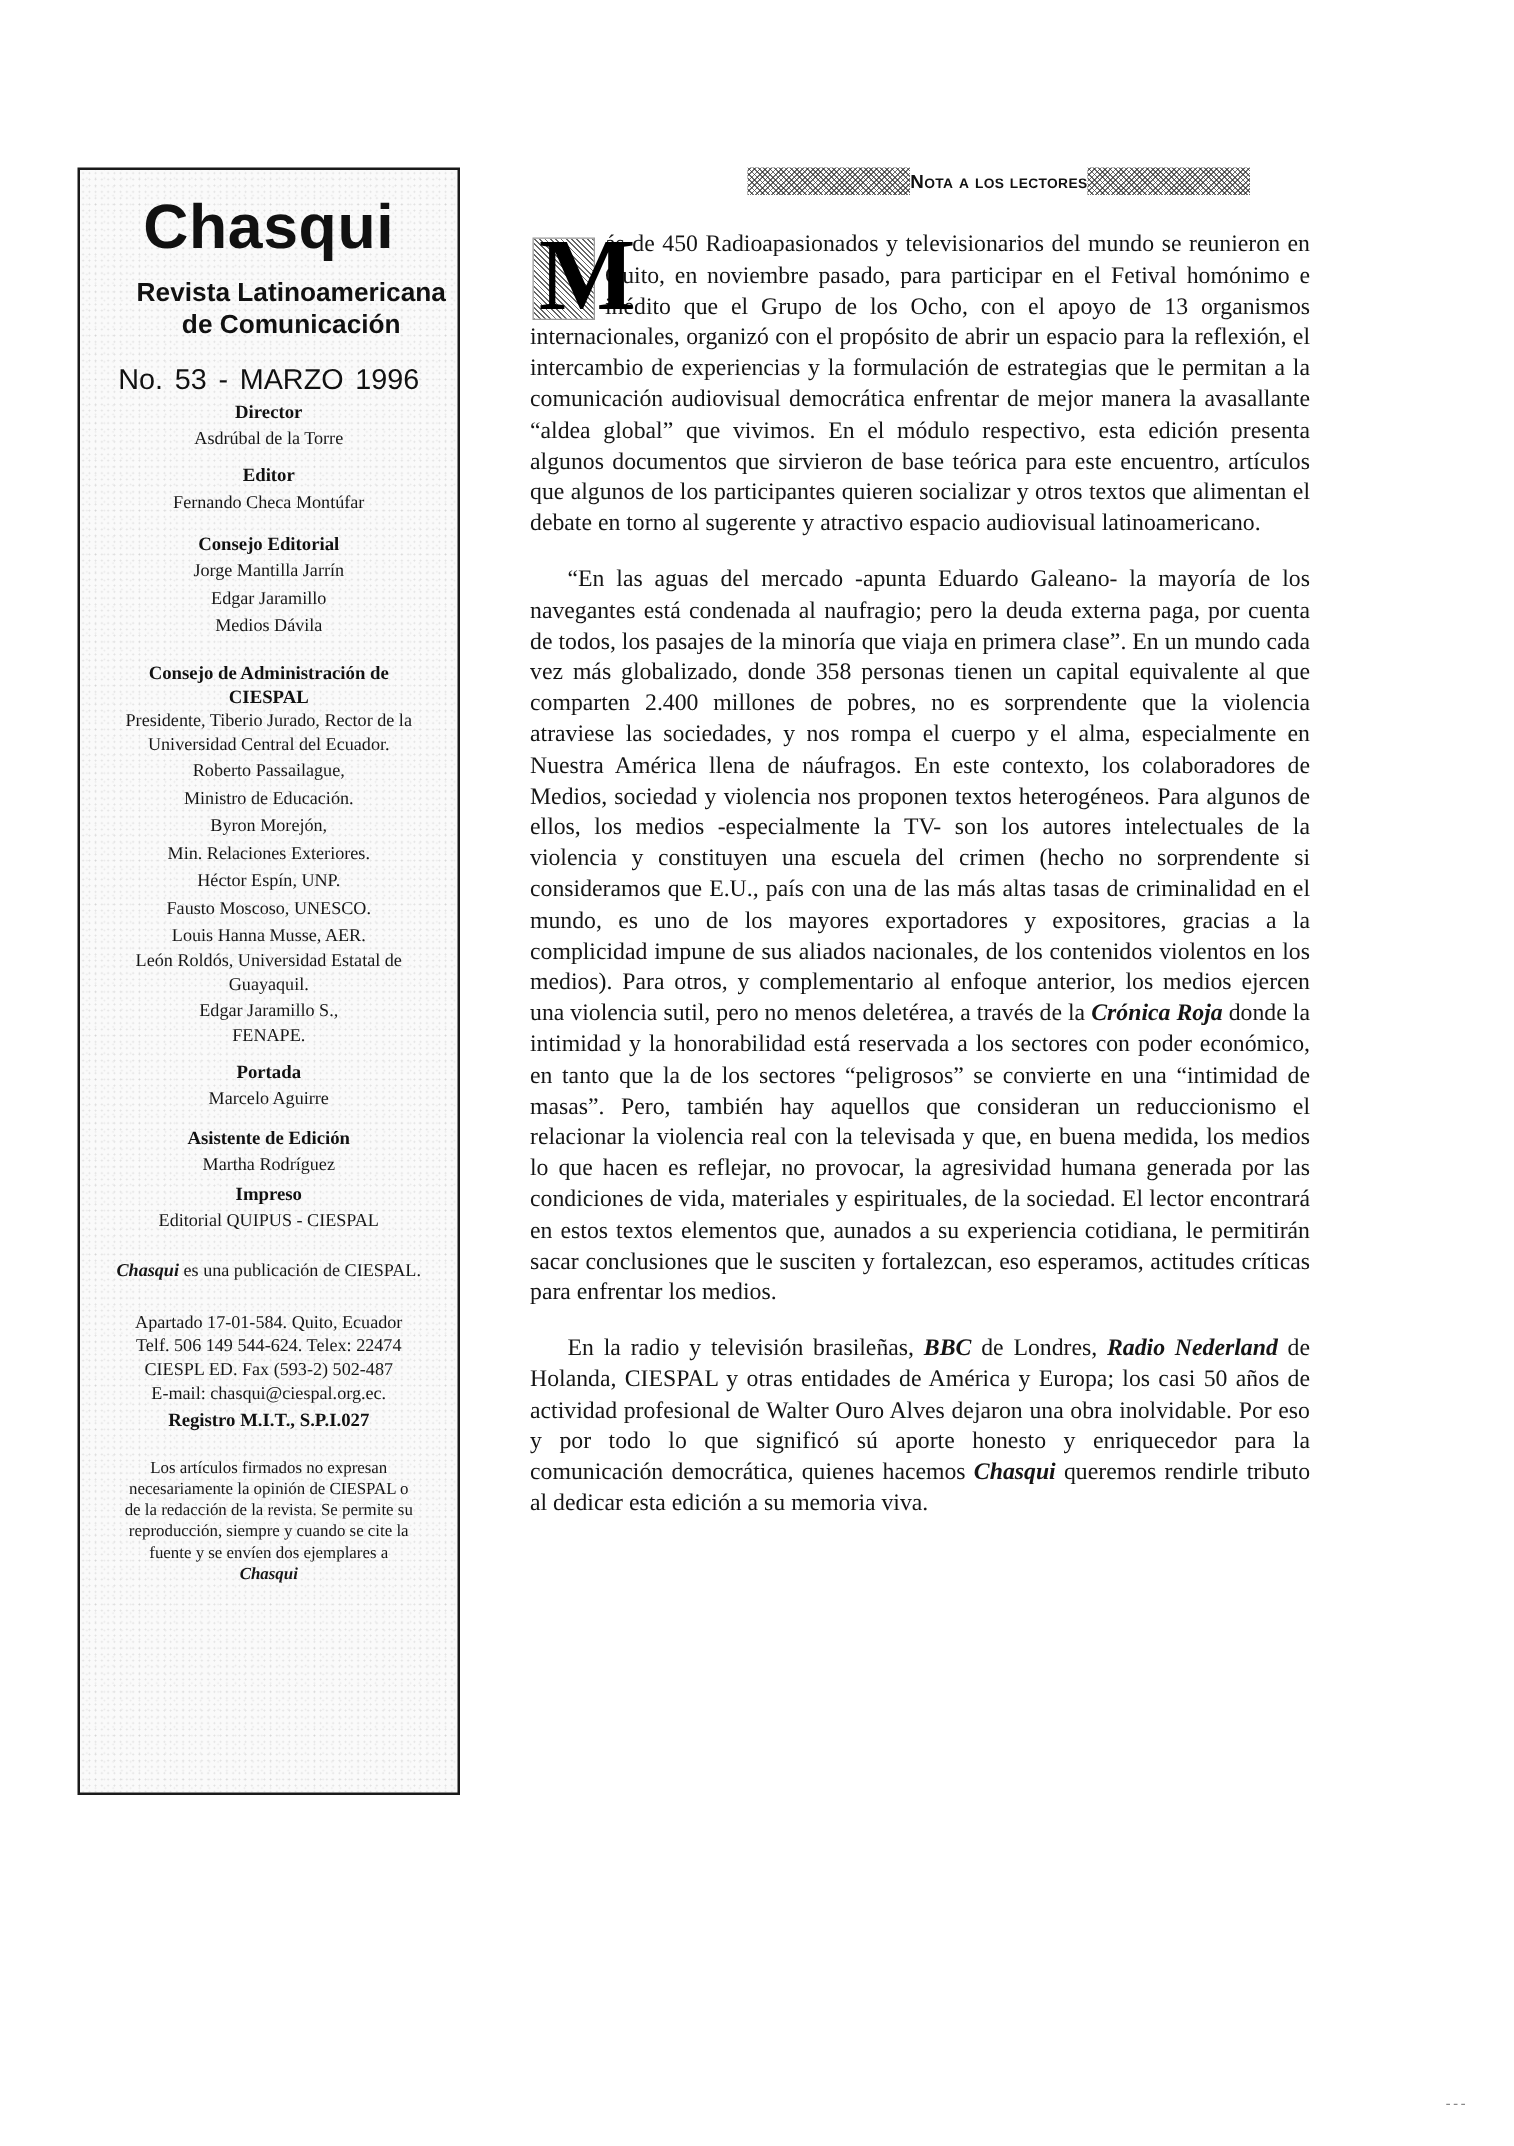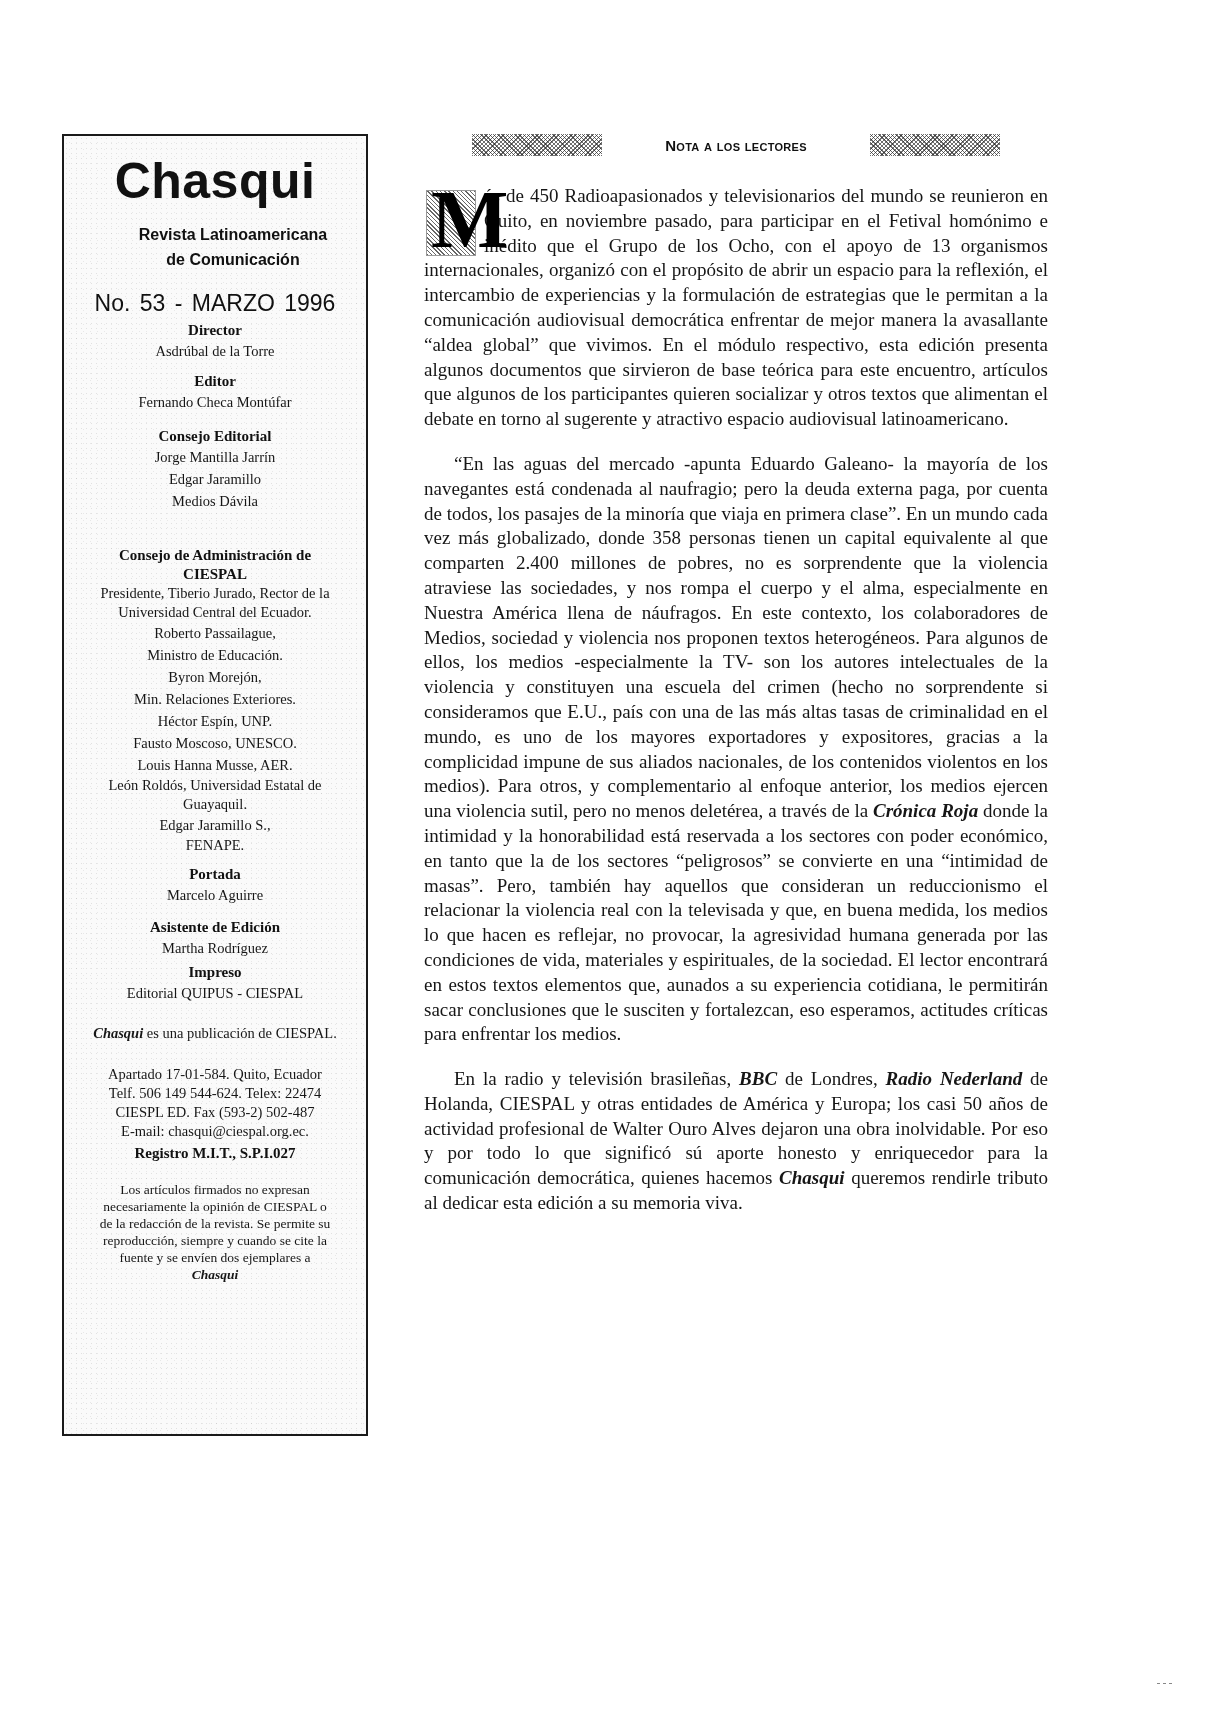--- a/index.html
+++ b/index.html
@@ -37,21 +37,21 @@
       font-weight: bold;
       font-size: 50px;
       line-height: 1;
       margin-top: 20px;
       letter-spacing: 0.5px;
       color: #111;
     }
     .mh-subtitle {
       font-family: "Liberation Sans", sans-serif;
       font-weight: bold;
-      font-size: 16px;
+      font-size: 21px;
       line-height: 25px;
       margin-top: 16px;
       color: #111;
       padding-left: 36px;
     }
     .mh-issue {
       font-family: "Liberation Sans", sans-serif;
       font-size: 23px;
       margin-top: 18px;
       color: #111;
@@ -82,21 +82,21 @@
     .article {
       position: absolute;
       left: 424px;
       top: 128px;
       width: 624px;
       font-family: "DejaVu Serif", "Liberation Serif", serif;
     }
     .section-header {
       display: flex;
       align-items: center;
-      justify-content: space-between;
+      justify-content: flex-end;
       height: 34px;
       margin-left: 48px;
       width: 528px;
     }
     .hatch {
       width: 130px;
       height: 22px;
       background-image: repeating-linear-gradient(45deg, #555 0 1px, #fff 1px 3px),
                         repeating-linear-gradient(-45deg, #555 0 1px, transparent 1px 3px);
       background-blend-mode: multiply;
@@ -183,21 +183,21 @@
     <div class="mh-line">Fernando Checa Montúfar</div>
   </div>
 
   <div class="mh-block" style="margin-top:14px">
     <div class="mh-head">Consejo Editorial</div>
     <div class="mh-line">Jorge Mantilla Jarrín</div>
     <div class="mh-line">Edgar Jaramillo</div>
     <div class="mh-line">Medios Dávila</div>
   </div>
 
-  <div class="mh-block" style="margin-top:34px">
+  <div class="mh-block" style="margin-top:18px">
     <div class="mh-head">Consejo de Administración de</div>
     <div class="mh-head">CIESPAL</div>
     <div class="mh-line" style="line-height:19px">Presidente, Tiberio Jurado, Rector de la</div>
     <div class="mh-line" style="line-height:19px">Universidad Central del Ecuador.</div>
     <div class="mh-line">Roberto Passailague,</div>
     <div class="mh-line">Ministro de Educación.</div>
     <div class="mh-line">Byron Morejón,</div>
     <div class="mh-line">Min. Relaciones Exteriores.</div>
     <div class="mh-line">Héctor Espín, UNP.</div>
     <div class="mh-line">Fausto Moscoso, UNESCO.</div>

